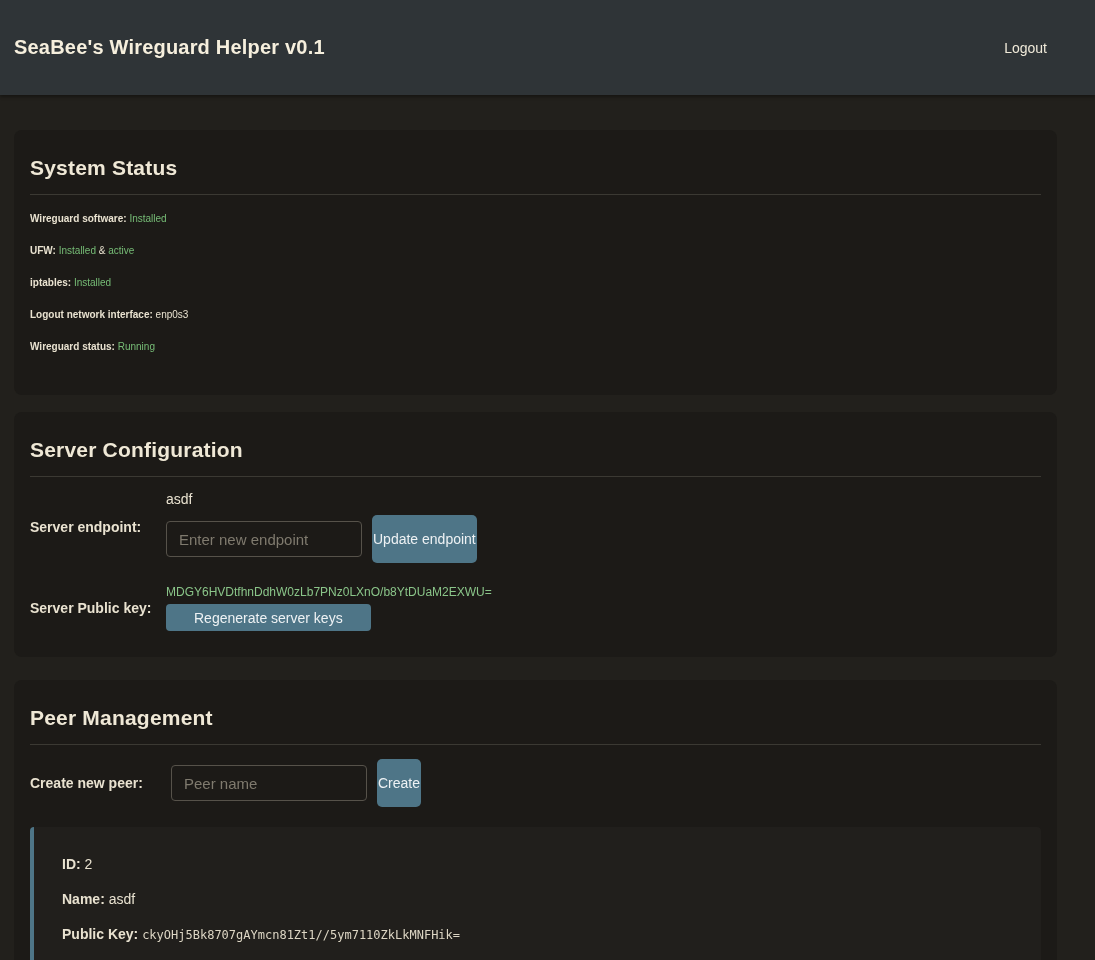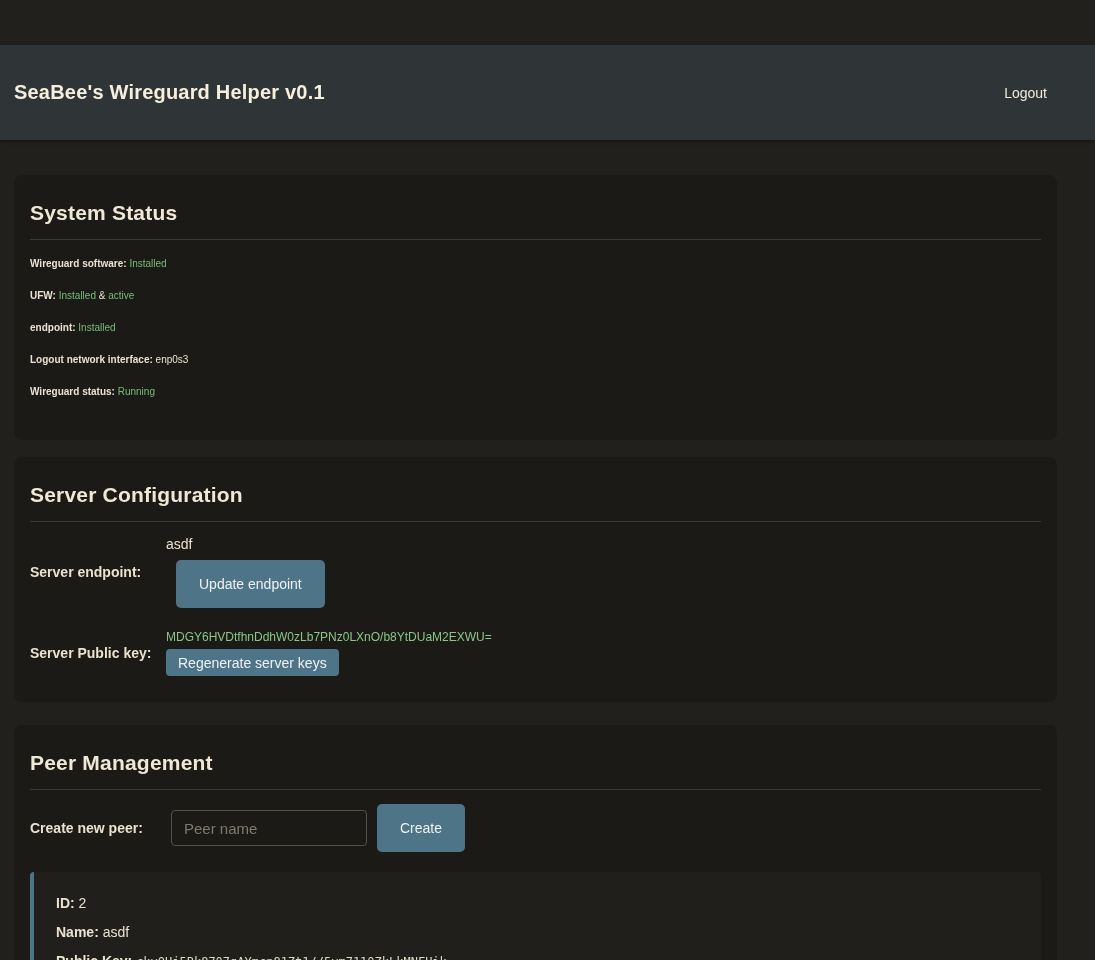--- a/index.html
+++ b/index.html
@@ -22,21 +22,20 @@
     background:var(--page-bg);
     font-family:"Liberation Sans","DejaVu Sans",sans-serif;
     color:var(--text);
   }
   
   .app-header{
     height:95px;background:var(--header-bg);
     display:flex;align-items:center;justify-content:space-between;
     padding:0 48px 0 14px;
     box-shadow:0 2px 3px rgba(0,0,0,0.35);
-    margin-top:45px;
   }
   .app-title{
     font-size:20px;font-weight:700;color:var(--title);margin:0;letter-spacing:.2px;
   }
   .logout-link{
     font-size:14px;color:#f0ead9;text-decoration:none;cursor:pointer;
   }
   
   .container{margin:0 38px 0 14px;}
   .card{
@@ -76,35 +75,35 @@
     outline:none;
   }
   input.text-input::placeholder{color:var(--placeholder);}
   .btn{
     background:var(--accent);
     color:#eef2f4;
     border:none;cursor:pointer;
     font-family:"Liberation Sans","DejaVu Sans",sans-serif;
     font-size:14px;
   }
-  .btn-lg{border-radius:5px;padding:16px 23px;margin-left:10px;}
-  .btn-sm{border-radius:4px;padding:4px 12px;height:27px;align-self:flex-start;}
+  .btn-lg{border-radius:5px;padding:16px 1px;margin-left:10px;}
+  .btn-sm{border-radius:4px;padding:4px 28px;height:27px;align-self:flex-start;}
   .mono-key{
     font-family:Liberation Sans, sans-serif;
     font-size:12px;color:var(--key-green);margin-bottom:5px;
   }
   
   .peer-entry{
     margin-top:20px;
     background:rgba(255,255,255,0.025);
     border-left:4px solid var(--accent);
     border-radius:4px;
     padding:14px 16px;
   }
-  .peer-line{font-size:14px;line-height:23px;margin:6px;}
+  .peer-line{font-size:14px;line-height:23px;margin:12px;}
   .peer-line b{color:var(--text);}
   .peer-key-value{
     font-family:"DejaVu Sans Mono","Liberation Mono",monospace;
     font-size:12px;color:#ddd6c4;
   }
 </style>
 </head>
 <body>
 
 <header class="app-header">
@@ -121,21 +120,21 @@
       <b>Wireguard software:</b>
       <span class="ok">Installed</span>
     </p>
     <p class="status-row">
       <b>UFW:</b>
       <span class="ok">Installed</span>
       <span>&amp;</span>
       <span class="ok">active</span>
     </p>
     <p class="status-row">
-      <b>endpoint:</b>
+      <b>iptables:</b>
       <span class="ok">Installed</span>
     </p>
     <p class="status-row">
       <b>Logout network interface:</b>
       <span>enp0s3</span>
     </p>
     <p class="status-row">
       <b>Wireguard status:</b>
       <span class="ok">Running</span>
     </p>
@@ -143,20 +142,21 @@
 
   <section class="card card-server">
     <h2 class="card-heading">Server Configuration</h2>
     <hr class="divider">
 
     <div class="config-row">
       <div class="config-label">Server endpoint:</div>
       <div class="config-value-col">
         <div class="current-value">asdf</div>
         <div class="inline-controls">
+          <input class="text-input" type="text" placeholder="Enter new endpoint" style="">
           <button class="btn btn-lg">Update endpoint</button>
         </div>
       </div>
     </div>
 
     <div class="config-row">
       <div class="config-label">Server Public key:</div>
       <div class="config-value-col">
         <div class="mono-key">MDGY6HVDtfhnDdhW0zLb7PNz0LXnO/b8YtDUaM2EXWU=</div>
         <button class="btn btn-sm">Regenerate server keys</button>

